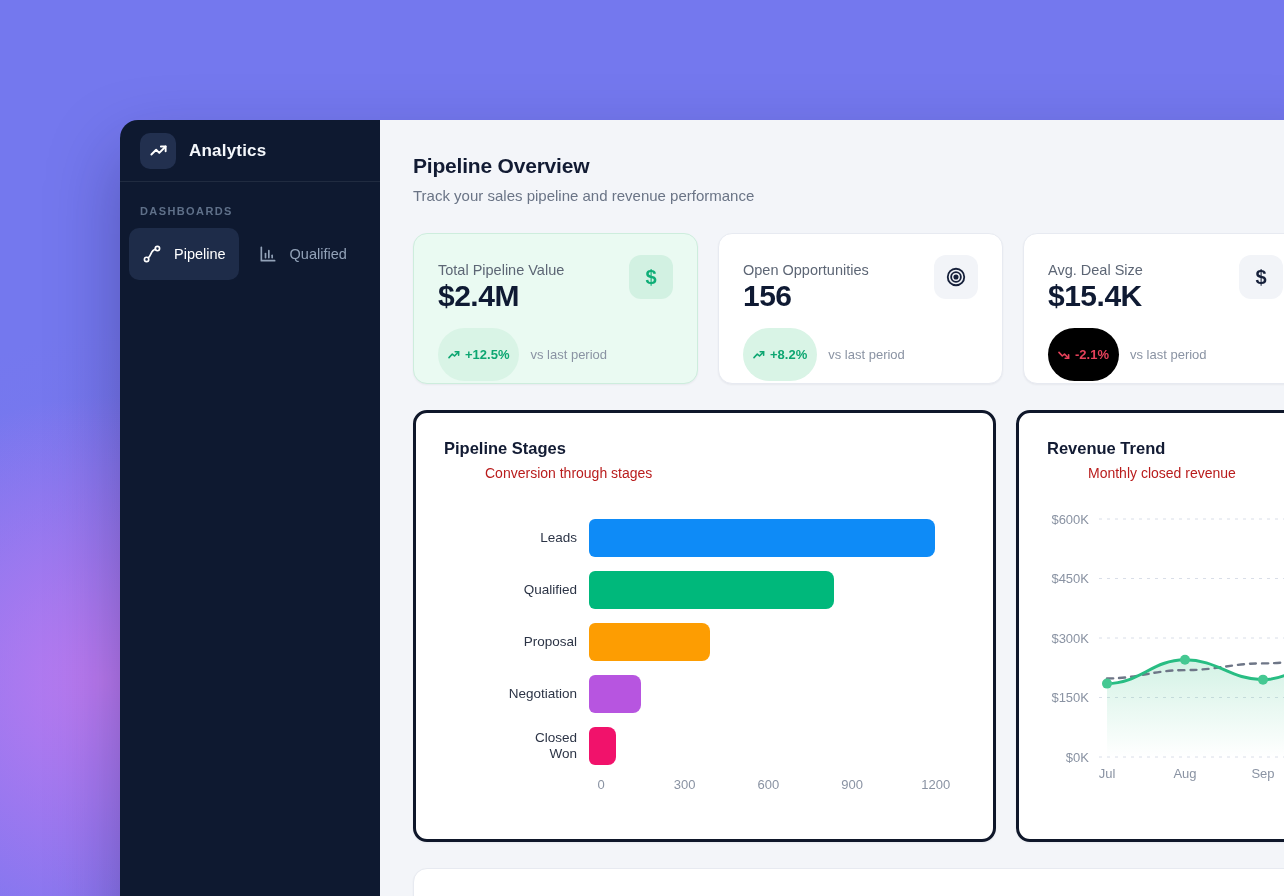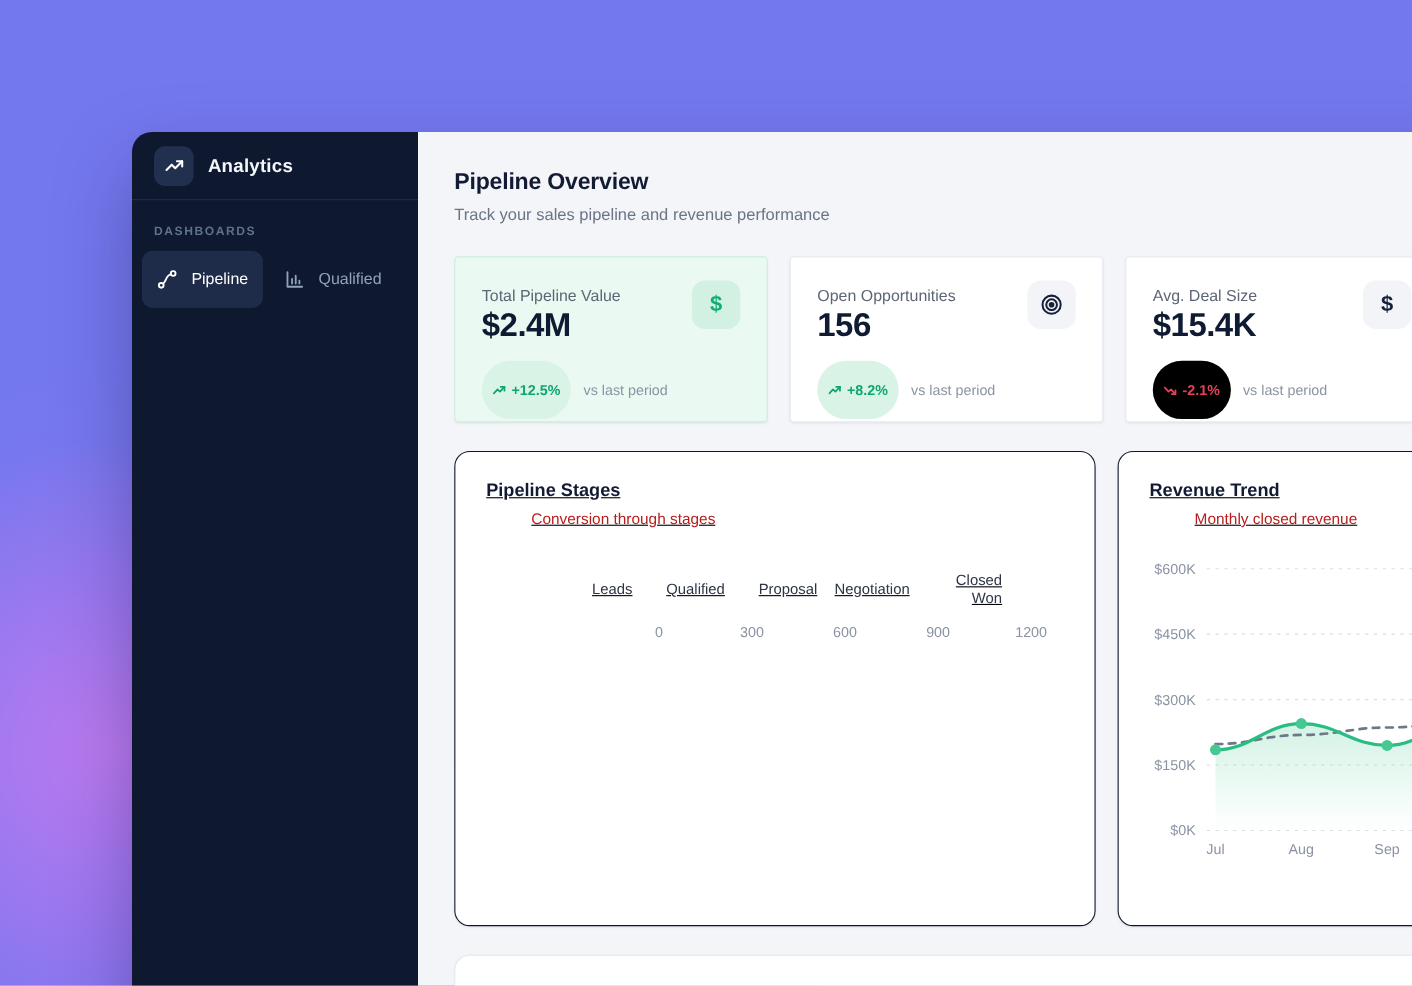--- a/index.html
+++ b/index.html
@@ -28,43 +28,43 @@
   .nav{ display:flex; flex-direction:row; gap:6px; padding:0 9px; }
   .nav-item{ display:flex; align-items:center; gap:12px; padding:10px 13px; border-radius:10px;
     color:#92a2b8; font-size:14.5px; cursor:pointer; }
   .nav-item.active{ background:#1e2c49; color:#ffffff; }
   .nav-item svg{ flex:none; }
   
   .main{ flex:1; background:#f3f5f9; padding:34px 33px 0; }
   .page-title{ font-size:21px; font-weight:800; color:#121b33; letter-spacing:-.2px; }
   .page-sub{ margin-top:9px; font-size:15px; color:#6a7486; }
   .kpi-row{ margin-top:29px; display:grid; grid-template-columns:repeat(3,285px); gap:20px; }
-  .kpi{ background:#fff; border:1px solid #e7eaf1; border-radius:4px; padding:21px 24px;
+  .kpi{ background:#fff; border:1px solid #e7eaf1; border-radius:14px; padding:21px 24px;
     height:151px; box-shadow:0 1px 2px rgba(16,24,40,.05); cursor:pointer; }
   .kpi.hl{ background:#eafaf2; border-color:#cdeddd; }
   .kpi-top{ display:flex; justify-content:space-between; align-items:flex-start; }
   .kpi-label{ font-size:14.5px; color:#5d6675; padding-top:7px; }
   .kpi-icon{ width:44px; height:44px; border-radius:12px; background:#f2f4f8;
     display:flex; align-items:center; justify-content:center;
     font-size:20px; font-weight:600; color:#16203a; }
   .kpi.hl .kpi-icon{ background:#d2f1e2; color:#0fae77; }
   .kpi-value{ font-size:30px; font-weight:800; color:#0f1a33; letter-spacing:-.5px; margin-top:1px; }
   .badge-row{ display:flex; align-items:center; gap:11px; margin-top:15px; }
   .badge{ display:inline-flex; align-items:center; gap:5px; padding:19px 10px; border-radius:999px;
     font-size:13px; font-weight:700; }
   .badge.up{ background:#d9f4e6; color:#0da671; }
   .badge.down{ background:#000000; color:#e5415a; }
   .compare{ font-size:13px; color:#8a93a3; }
   
   .charts-row{ margin-top:26px; display:grid; grid-template-columns:583px 292px; gap:20px; }
-  .chart-card{ background:#fff; border:1px solid #0f172a; border-radius:14px; padding:26px 28px;
-    height:432px; overflow:hidden; box-shadow:0 1px 2px rgba(16,24,40,.05);text-decoration:underline; }
+  .chart-card{ background:#fff; border:3px solid #0f172a; border-radius:14px; padding:26px 28px;
+    height:432px; overflow:hidden; box-shadow:0 1px 2px rgba(16,24,40,.05); }
   .chart-title{ font-size:16.5px; font-weight:800; color:#121b33; }
   .chart-sub{ margin-top:7px; font-size:14px; color:#b91c1c;margin-left:41px; }
-  .stage-rows{ margin-top:38px; margin-left:61px; display:flex; }
+  .stage-rows{ margin-top:38px; margin-left:61px; display:flex; flex-direction:column; gap:14px; }
   .stage-row{ display:flex; align-items:center; min-height:38px; }
   .stage-label{ width:84px; flex:none; text-align:right; padding-right:12px;
     font-size:13.5px; color:#2c3446; line-height:1.2; white-space:pre-line; }
   .stage-track{ flex:1; position:relative; height:38px; }
   .stage-bar{ position:absolute; left:0; top:0; height:38px; border-radius:6px 8px 8px 6px; }
   .stage-axis{ margin-top:12px; margin-left:157px; margin-right:0; position:relative; height:18px; }
   .stage-tick{ position:absolute; transform:translateX(-50%); font-size:13px; color:#8a93a3; }
   .revenue-wrap{ margin-top:18px; }
   .footer-card{ margin-top:26px; width:895px; height:140px; background:#fff;
     border:1px solid #e7eaf1; border-radius:14px; box-shadow:0 1px 2px rgba(16,24,40,.05); }

